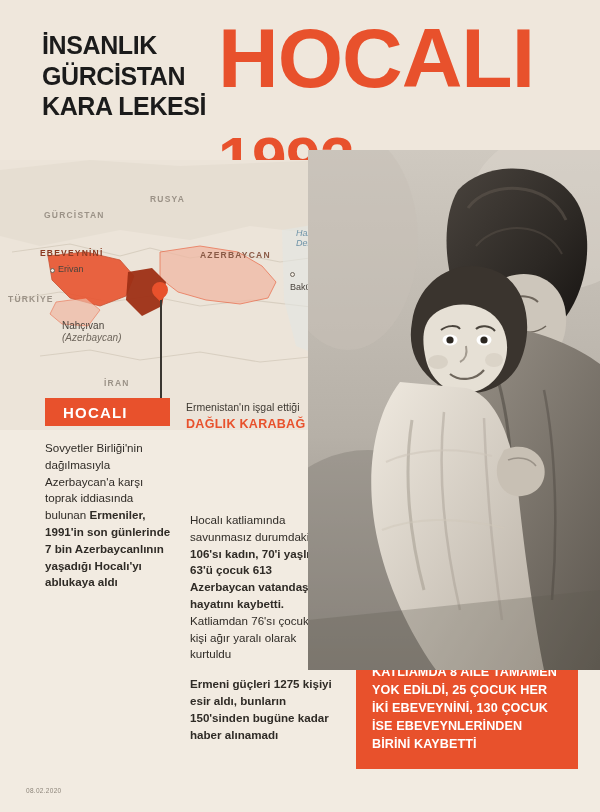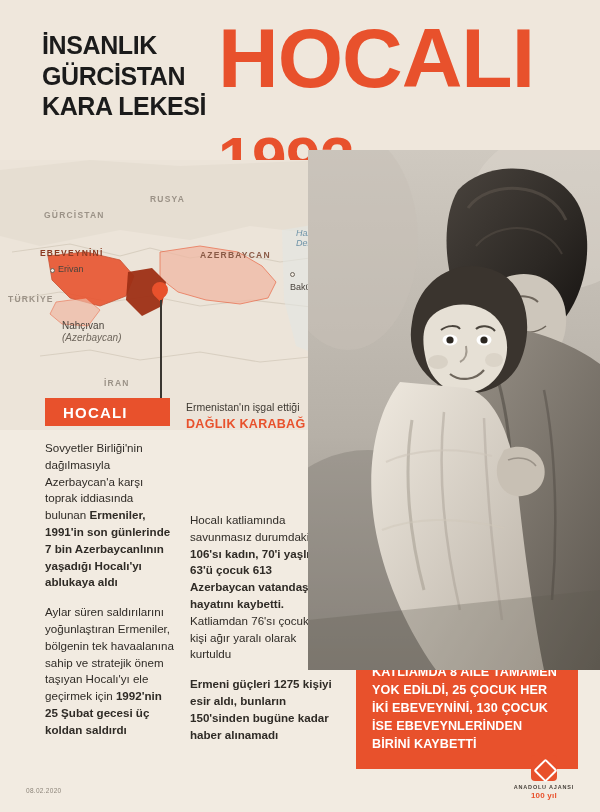--- a/index.html
+++ b/index.html
@@ -271,21 +271,20 @@
   </div>
 
   <div class="hocali-badge">HOCALI</div>
   <div class="occupy-note">
     <div class="small">Ermenistan'ın işgal ettiği</div>
     <div class="strong">DAĞLIK KARABAĞ</div>
   </div>
 
   <div class="col col1">
     <p>Sovyetler Birliği'nin dağılmasıyla Azerbaycan'a karşı toprak iddiasında bulunan <b>Ermeniler, 1991'in son günlerinde 7 bin Azerbaycanlının yaşadığı Hocalı'yı ablukaya aldı</b></p>
-    <p>Aylar süren saldırılarını yoğunlaştıran Ermeniler, bölgenin tek havaalanına sahip ve stratejik önem taşıyan Hocalı'yı ele geçirmek için <b>1992'nin 25 Şubat gecesi üç koldan saldırdı</b></p>
   </div>
   <div class="col col2">
     <p>Hocalı katliamında savunmasız durumdaki <b>106'sı kadın, 70'i yaşlı, 63'ü çocuk 613 Azerbaycan vatandaşı hayatını kaybetti.</b> Katliamdan 76'sı çocuk 487 kişi ağır yaralı olarak kurtuldu</p>
     <p><b>Ermeni güçleri 1275 kişiyi esir aldı, bunların 150'sinden bugüne kadar haber alınamadı</b></p>
   </div>
 
   <div class="red-box">KATLİAMDA 8 AİLE TAMAMEN YOK EDİLDİ, 25 ÇOCUK HER İKİ EBEVEYNİNİ, 130 ÇOCUK İSE EBEVEYNLERİNDEN BİRİNİ KAYBETTİ</div>
 
   <div class="photo">
     <svg width="292" height="520" viewBox="0 0 292 520">
@@ -360,19 +359,14 @@
         <path d="M196 300 C214 292, 232 300, 236 316 C240 334, 226 348, 208 346 C192 344, 186 326, 190 312 Z" fill="#c8c0b4"></path>
         <path d="M200 310 C210 306, 222 308, 228 316" fill="none" stroke="#9a9288" stroke-width="1.6"></path>
 
         <rect x="0" y="0" width="292" height="520" fill="none"></rect>
         <path d="M0 470 L292 440 L292 520 L0 520 Z" fill="#5e584f" opacity="0.28"></path>
       </g>
     </svg>
   </div>
 
   <div class="footer-date">08.02.2020</div>
-  <div class="logo">
-    <div class="logo-mark"></div>
-    <div class="logo-text">ANADOLU AJANSI</div>
-    <div class="logo-sub">100 yıl</div>
-  </div>
 
 </div>
 
 </body></html>

